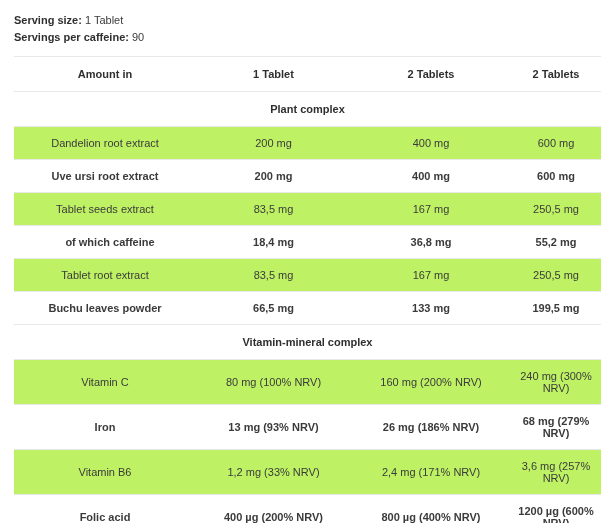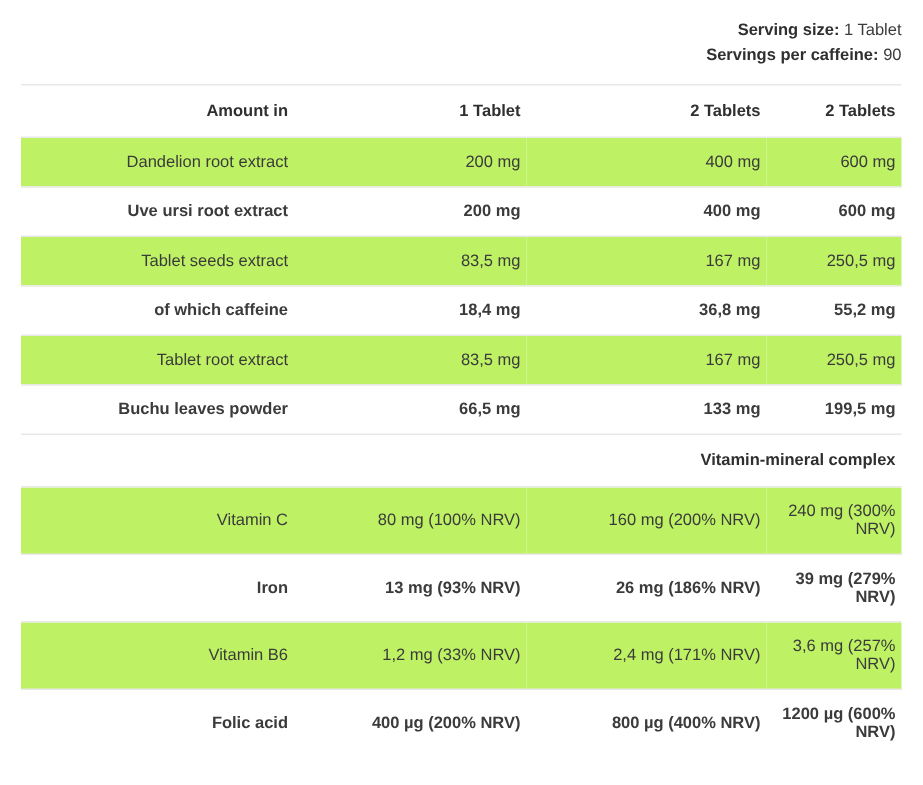--- a/index.html
+++ b/index.html
@@ -16,42 +16,41 @@
     -webkit-font-smoothing: antialiased;
   }
   .panel {
     width: 615px;
     box-sizing: border-box;
     padding: 0 14px;
   }
   .serving-block {
     padding: 12px 0 10px 0;
     line-height: 1.55;
-    text-align: right;
   }
   .serving-line {
     font-size: 11px;
     color: #3b3b3b;
   }
   .serving-line .lbl {
     font-weight: bold;
     color: #2f2f2f;
   }
   table.facts {
     width: 587px;
     border-collapse: collapse;
     table-layout: fixed;
   }
   table.facts col.c1 { width: 182px; }
   table.facts col.c2 { width: 155px; }
   table.facts col.c3 { width: 160px; }
   table.facts col.c4 { width: 90px; }
 
   table.facts th, table.facts td {
-    text-align: right;
+    text-align: center;
     vertical-align: middle;
     padding: 10px 4px 10px 4px;
     font-weight: normal;
     font-size: 11px;
     color: #3b3b3b;
     border-top: 1px solid #e8e8e8;
   }
   table.facts tr.header-row th {
     border-top: 1px solid #e8e8e8;
     border-bottom: 1px solid #e8e8e8;
@@ -104,20 +103,23 @@
     <thead>
       <tr class="header-row">
         <th>Amount in</th>
         <th>1 Tablet</th>
         <th>2 Tablets</th>
         <th>2 Tablets</th>
       </tr>
     </thead>
     <tbody>
 
+      <tr class="section-row">
+        <td colspan="4">Plant complex</td>
+      </tr>
       <tr class="shaded">
         <td>Dandelion root extract</td>
         <td>200 mg</td>
         <td>400 mg</td>
         <td>600 mg</td>
       </tr>
       <tr class="plain">
         <td>Uve ursi root extract</td>
         <td>200 mg</td>
         <td>400 mg</td>
@@ -154,21 +156,21 @@
       <tr class="shaded">
         <td>Vitamin C</td>
         <td>80 mg (100% NRV)</td>
         <td>160 mg (200% NRV)</td>
         <td>240 mg (300% NRV)</td>
       </tr>
       <tr class="plain">
         <td>Iron</td>
         <td>13 mg (93% NRV)</td>
         <td>26 mg (186% NRV)</td>
-        <td>39 mg (279% NRV)</td>
+        <td>68 mg (279% NRV)</td>
       </tr>
       <tr class="shaded">
         <td>Vitamin B6</td>
         <td>1,2 mg (33% NRV)</td>
         <td>2,4 mg (171% NRV)</td>
         <td>3,6 mg (257% NRV)</td>
       </tr>
       <tr class="plain">
         <td>Folic acid</td>
         <td>400 µg (200% NRV)</td>

